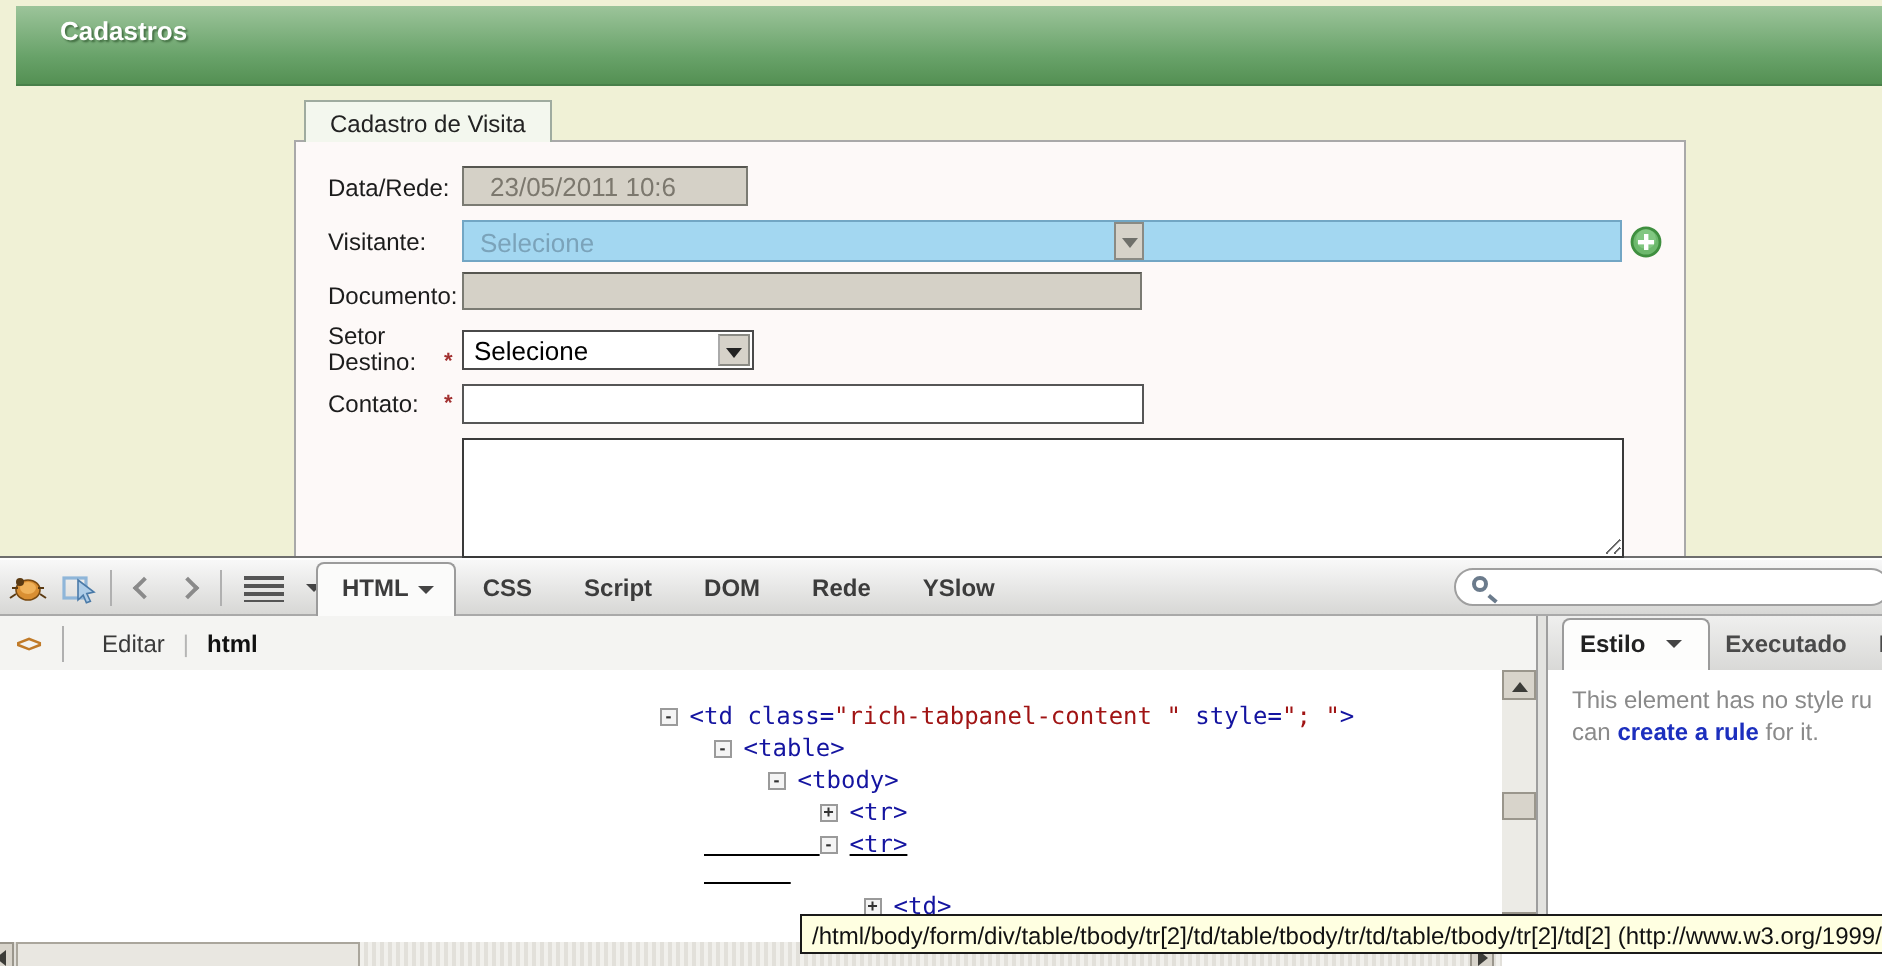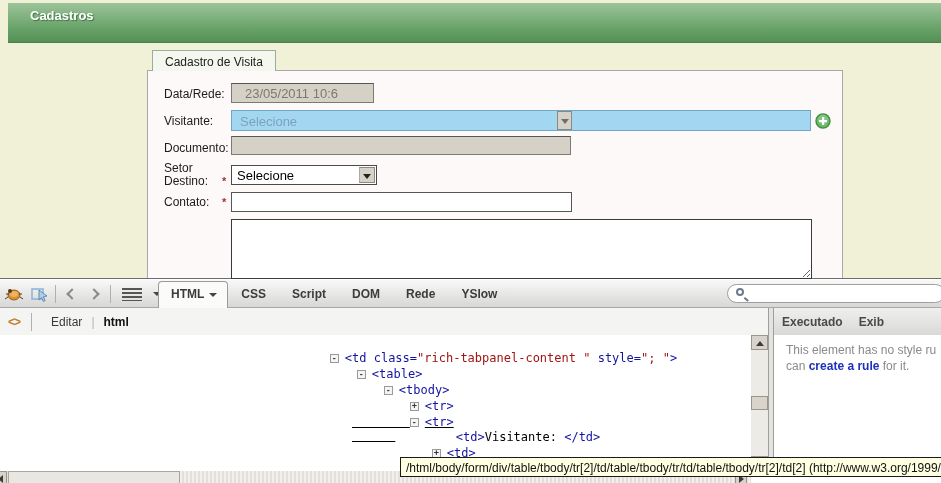--- a/index.html
+++ b/index.html
@@ -220,20 +220,24 @@
 
     <div class="fb-crumbrow">
       <span class="code-icon">&lt;&gt;</span>
       <span class="fb-sep"></span>
       <span class="crumb-edit">Editar</span>
       <span class="crumb-pipe">|</span>
       <span class="crumb-node">html</span>
     </div>
 
     <div class="fb-rightheader">
+      <span class="side-tab active">
+        <span>Estilo</span>
+        <span class="caret-down"></span>
+      </span>
       <span class="side-tab">Executado</span>
       <span class="side-tab">Exib</span>
     </div>
 
     <div class="fb-divider"></div>
 
     <div class="fb-tree">
       <div class="tnode" style="left:272px; top:2px;">
         <span class="twister">-</span><span class="t-tag">&lt;td class=</span><span class="t-val">"rich-tabpanel-content "</span><span class="t-tag"> style=</span><span class="t-val">"; "</span><span class="t-tag">&gt;</span>
       </div>
@@ -241,23 +245,20 @@
         <span class="twister">-</span><span class="t-tag">&lt;table&gt;</span>
       </div>
       <div class="tnode" style="left:326px; top:34px;">
         <span class="twister">-</span><span class="t-tag">&lt;tbody&gt;</span>
       </div>
       <div class="tnode" style="left:352px; top:50px;">
         <span class="twister">+</span><span class="t-tag">&lt;tr&gt;</span>
       </div>
       <div class="tnode" style="left:352px; top:66px;text-decoration:underline;">
         <span class="twister">-</span><span class="t-tag">&lt;tr&gt;</span>
-      </div>
-      <div class="tnode" style="left:398px; top:81px;">
-        <span class="t-tag">&lt;td&gt;</span><span class="t-txt">Visitante: </span><span class="t-tag">&lt;/td&gt;</span>
       </div>
       <div class="tnode" style="left:374px; top:97px;">
         <span class="twister">+</span><span class="t-tag">&lt;td&gt;</span>
       </div>
       <div class="tnode" style="left:374px; top:113px;">
         
       </div>
       <div class="tnode" style="left:362px; top:121px;">
         
       </div>

